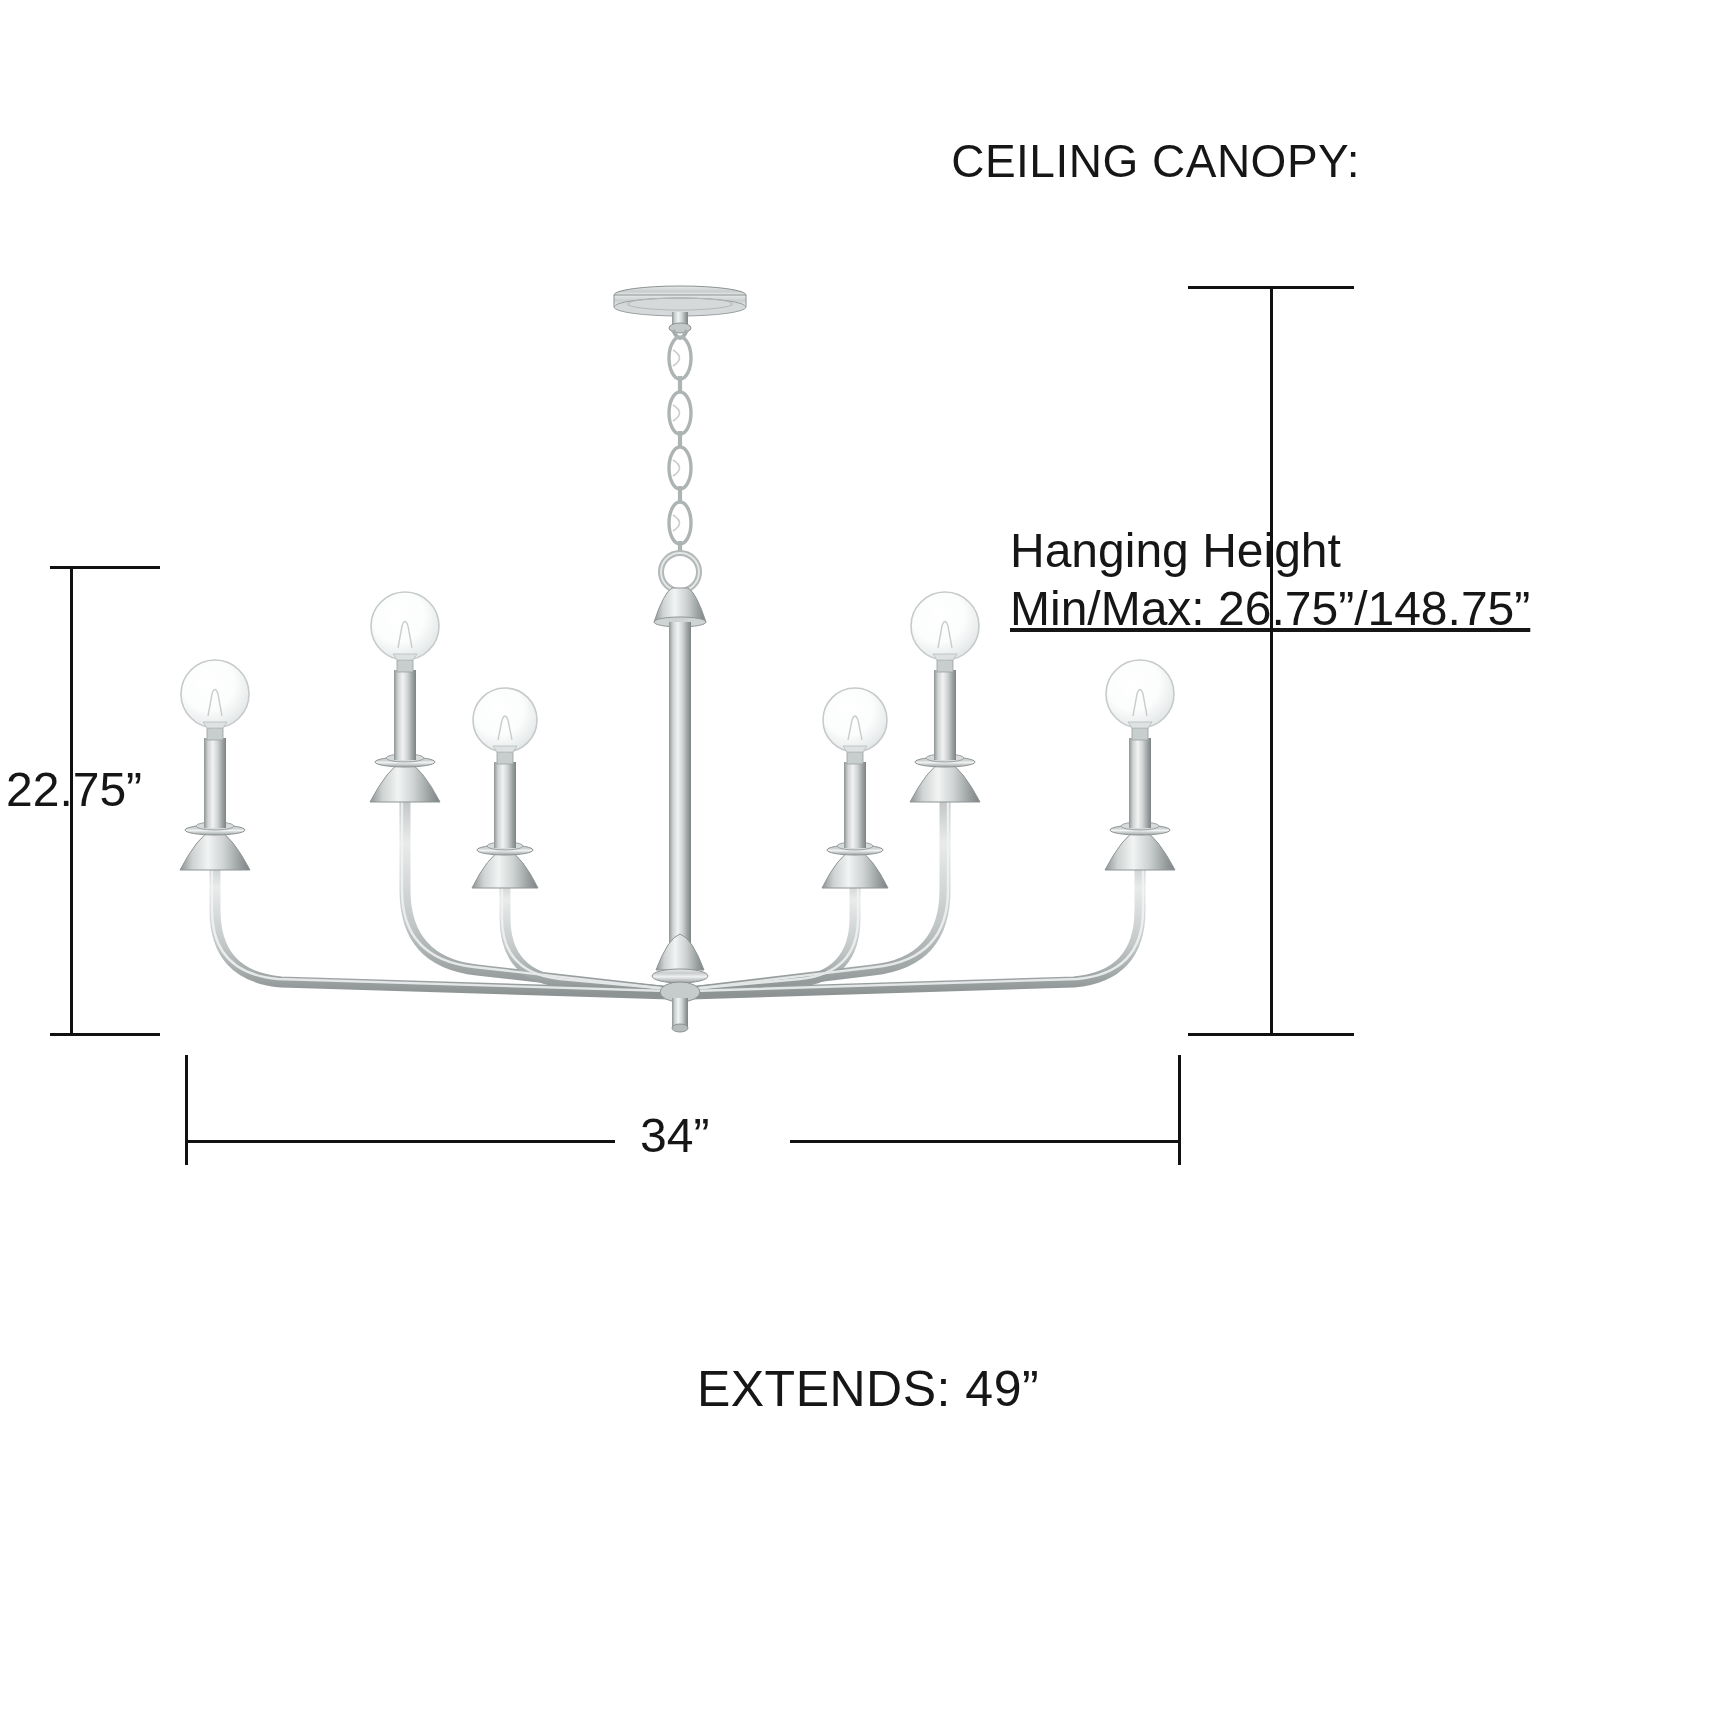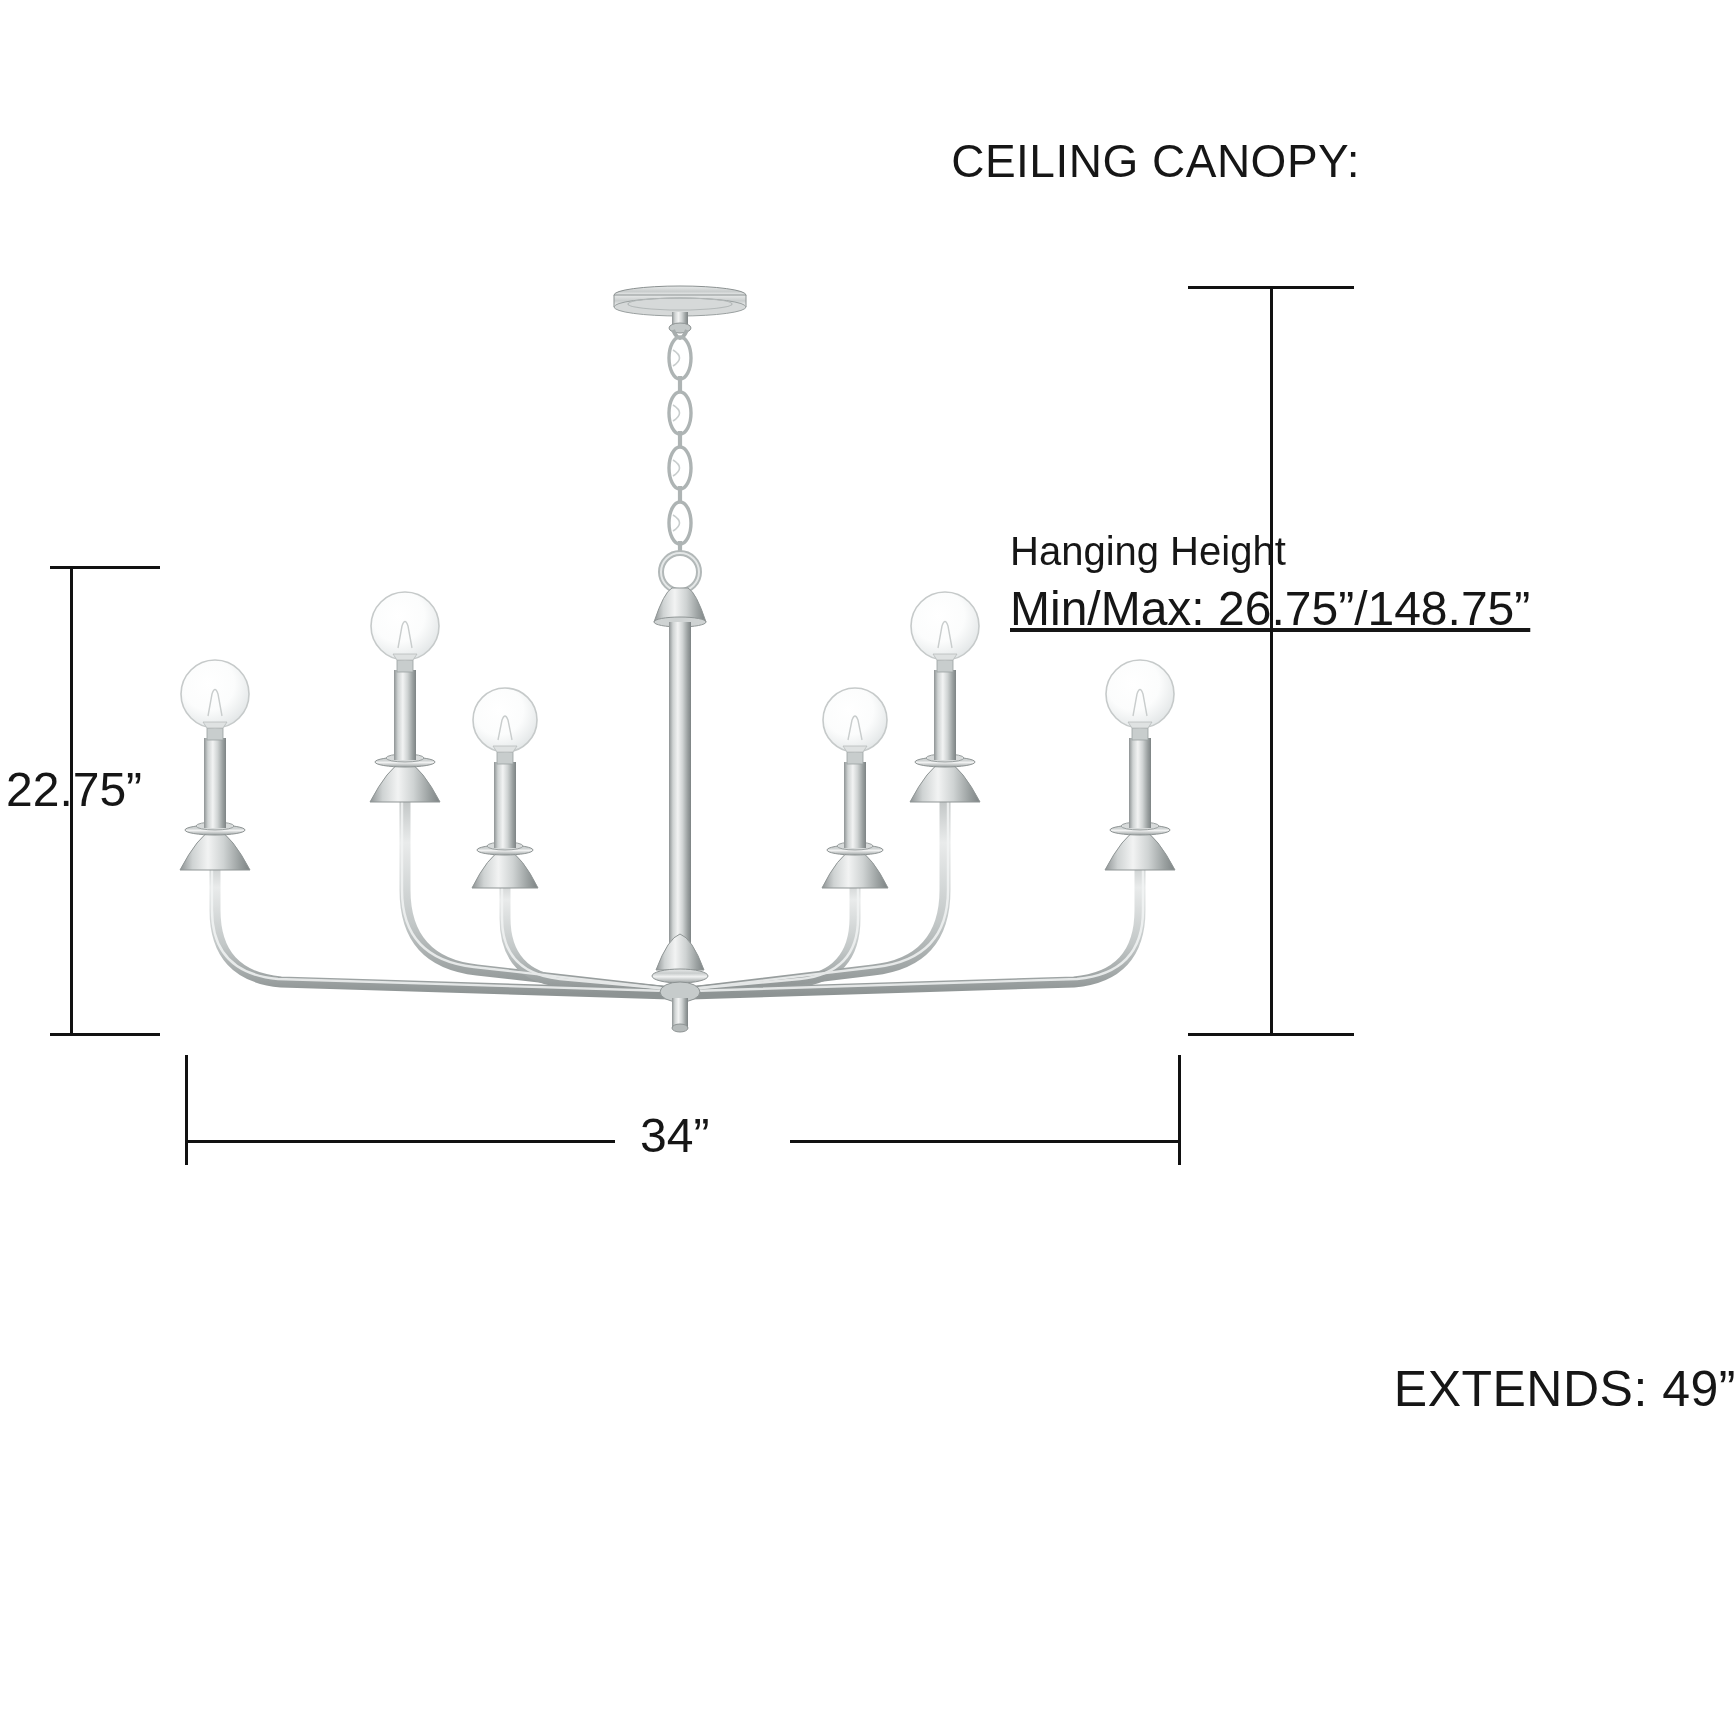--- a/index.html
+++ b/index.html
@@ -49,21 +49,21 @@
     line-height: 58px;
   }
 
   #hanging-height-block {
     left: 1010px;
     top: 522px;
     width: 726px;
     text-align: left;
   }
   #hanging-height-block .line1 {
-    font-size: 40px;
+    font-size: 48px;
     line-height: 58px;
     letter-spacing: 0px;
   }
   #hanging-height-block .line2 {
     font-size: 48px;
     line-height: 58px;
     letter-spacing: 0px;
     text-decoration: underline;
   }
 
@@ -76,21 +76,21 @@
   #width-dim-label {
     left: 640px;
     top: 1108px;
     font-size: 48px;
   }
 
   #extends-block {
     left: 0;
     top: 1360px;
     width: 1736px;
-    text-align: right;
+    text-align: center;
     font-size: 50px;
     letter-spacing: 0.5px;
   }
 
   
   .dim-v {           
     position: absolute;
     width: 3px;
     background: #111111;
   }

